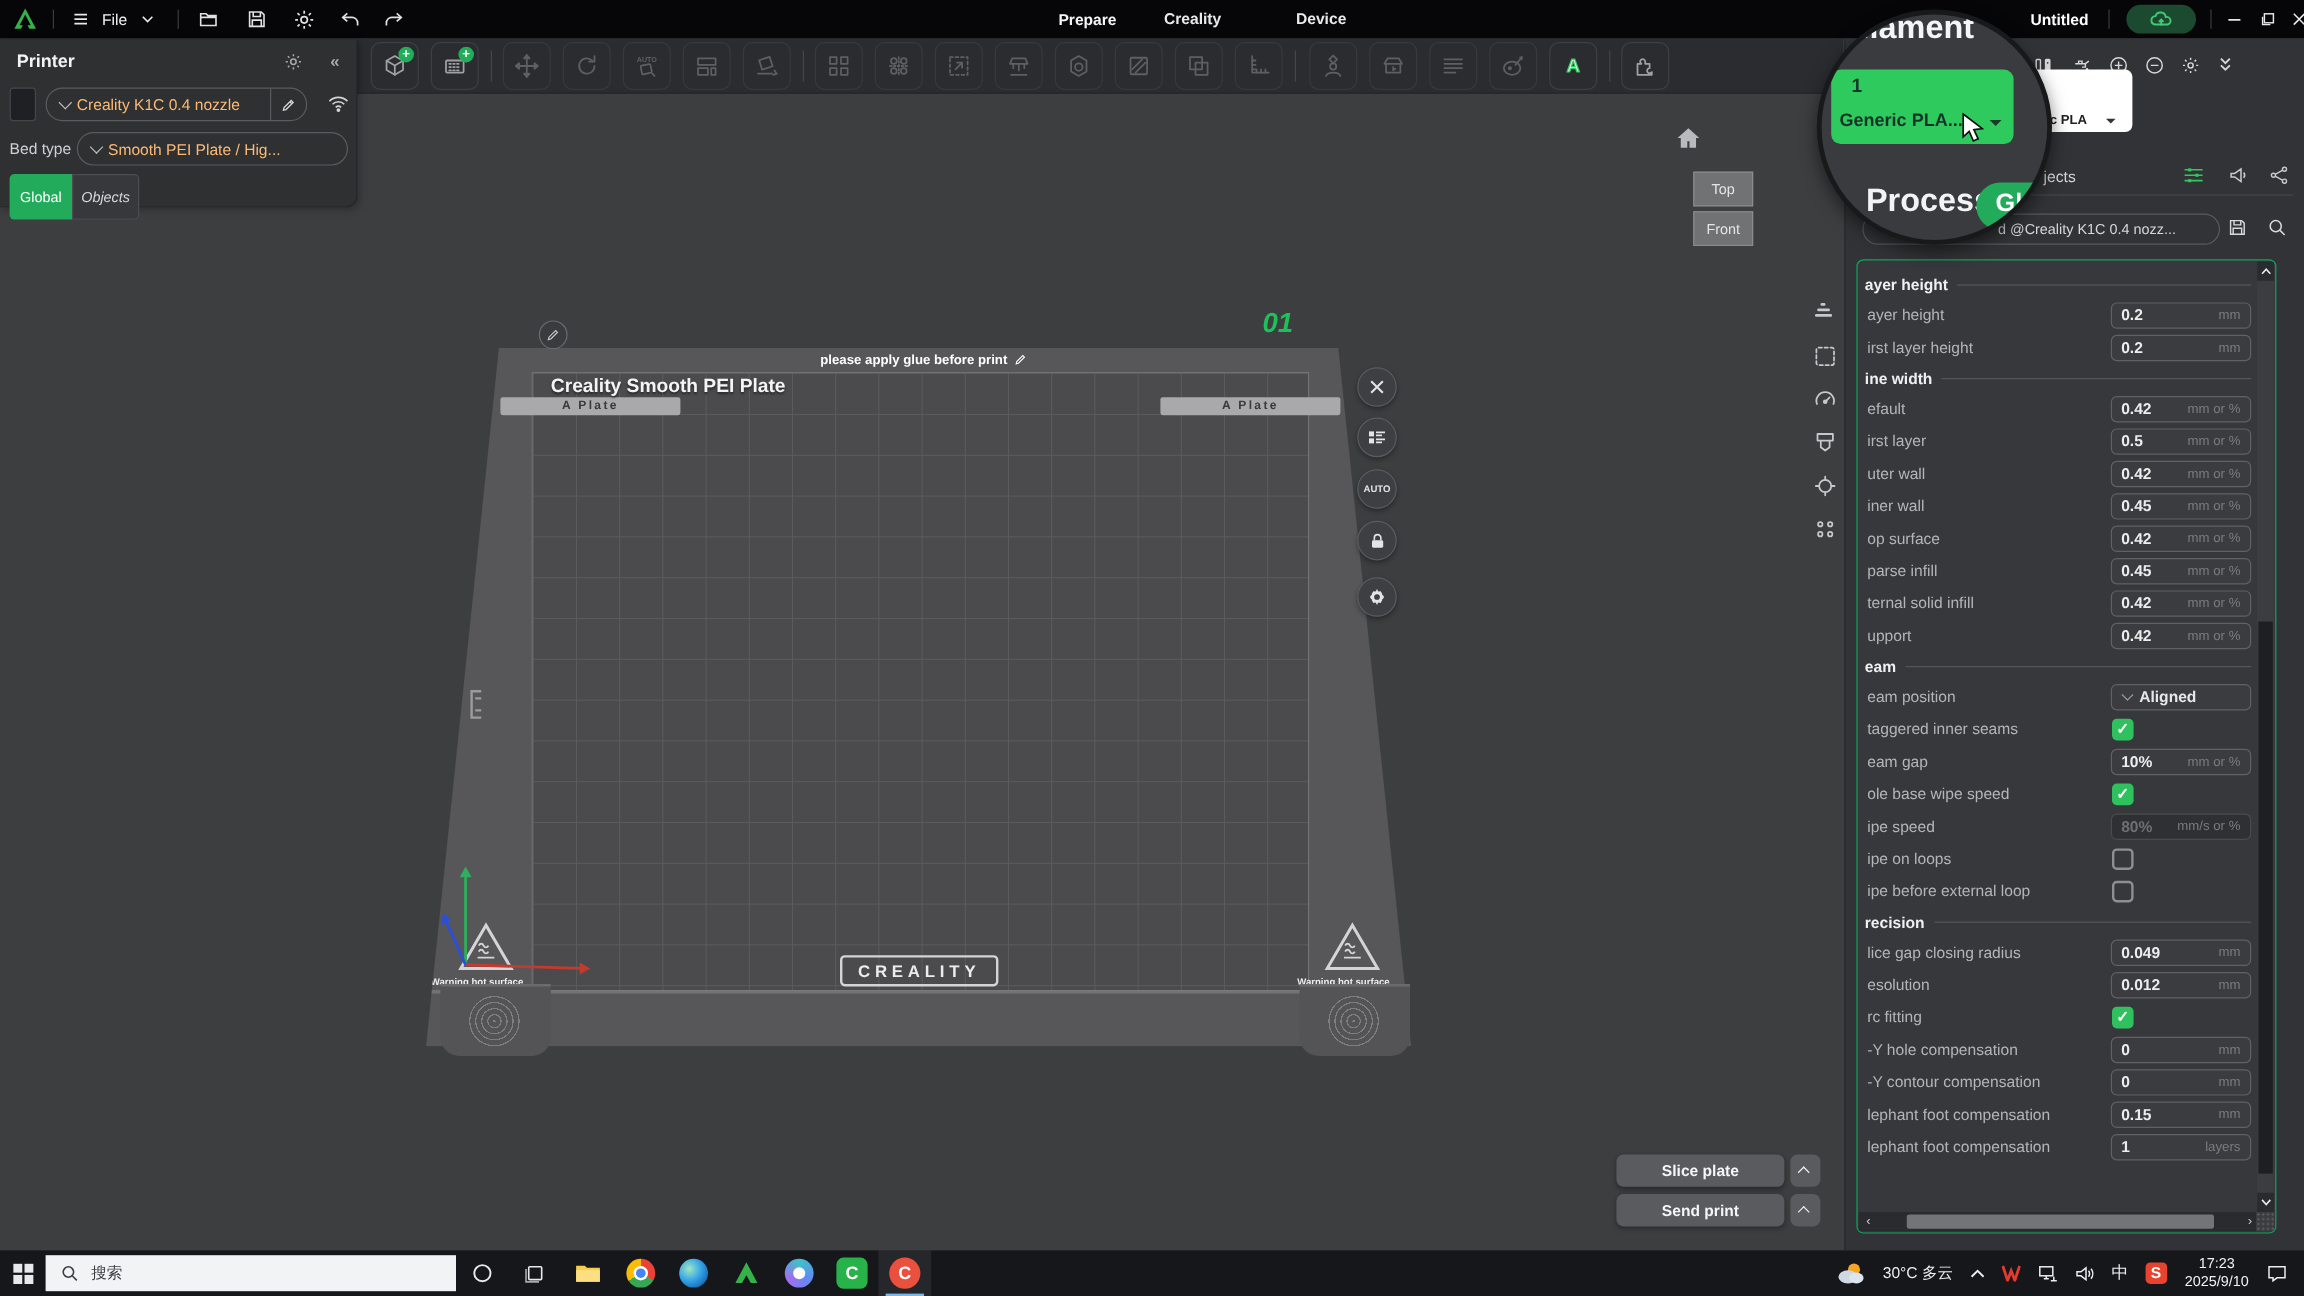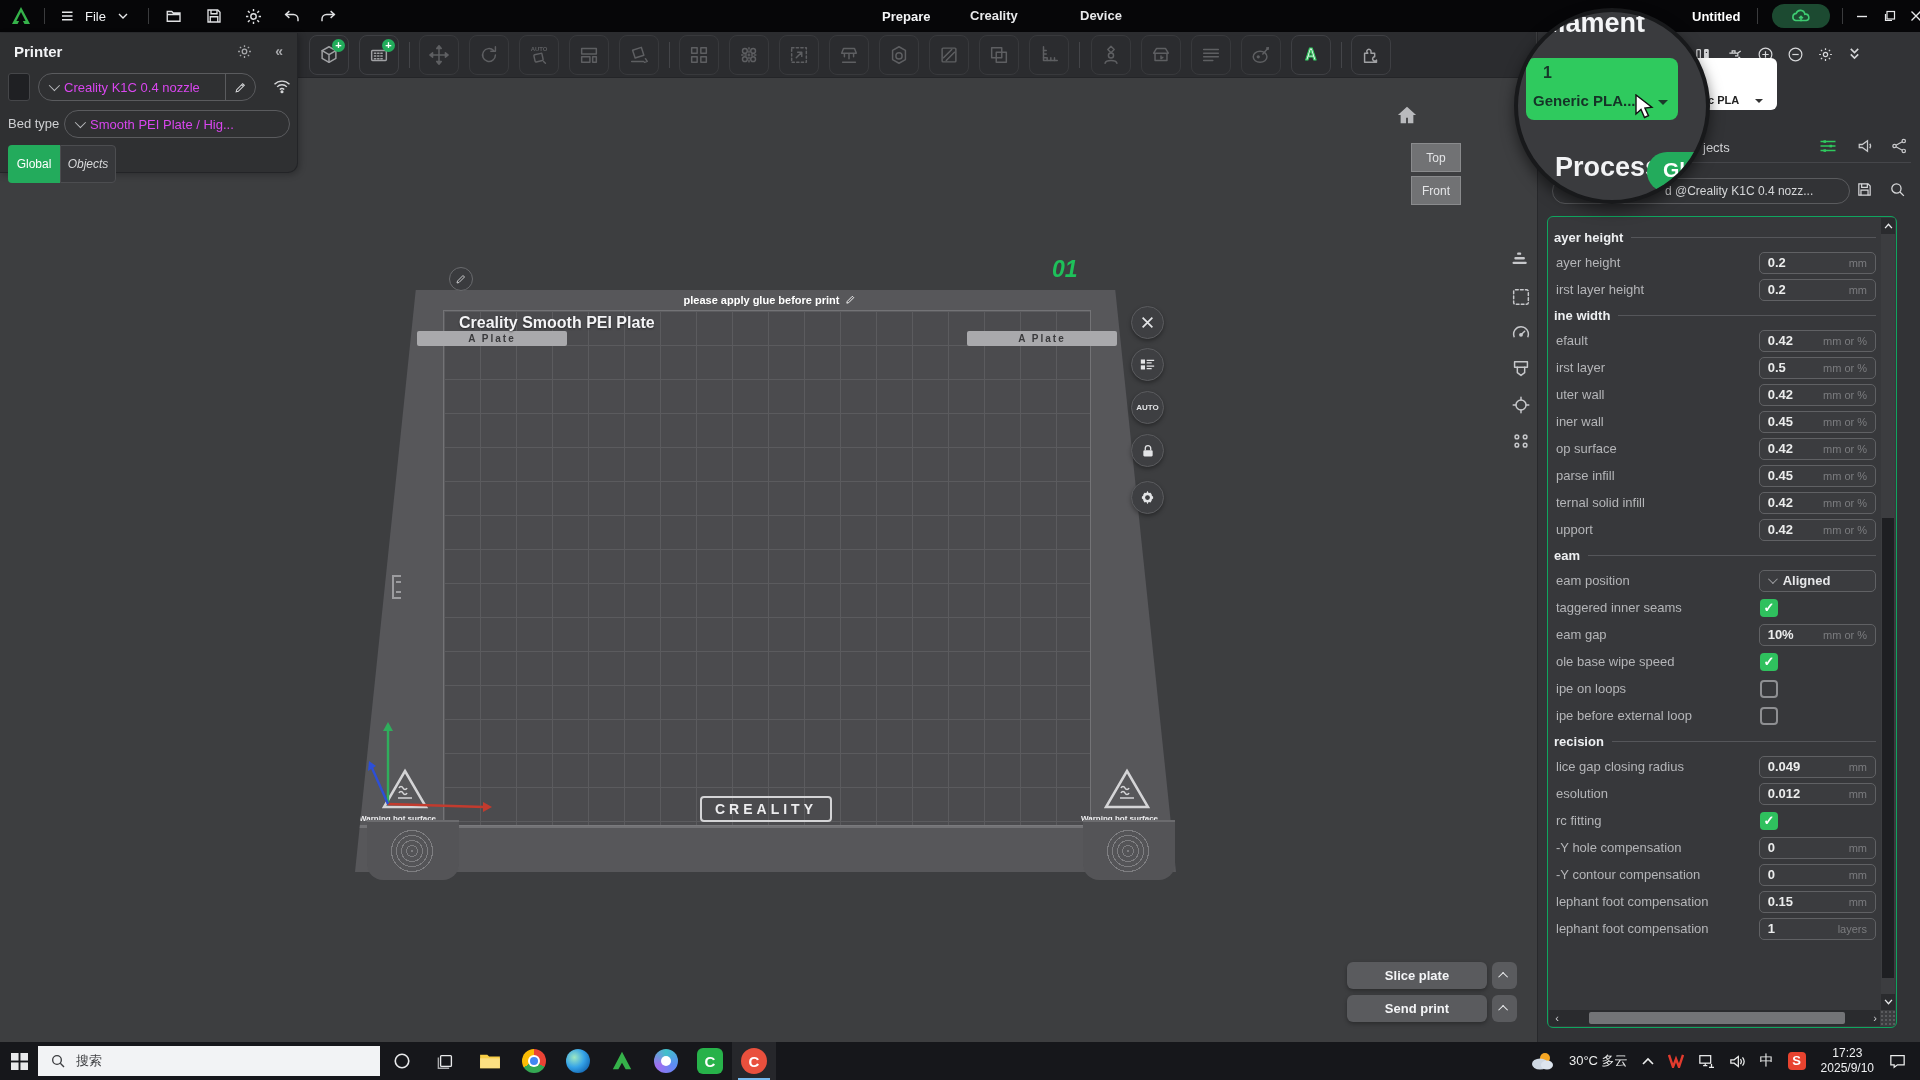--- a/index.html
+++ b/index.html
@@ -33,21 +33,21 @@
   .tdiv { position:absolute; top:10px; width:1px; height:26px; background:#444549; }
   .badge { position:absolute; right:3px; top:3px; width:13px; height:13px; border-radius:50%; background:#22ad5b; color:#fff;
            font-size:11px; line-height:12px; text-align:center; font-weight:bold; }
 
   
   #printer-panel { position:absolute; left:0; top:33px; width:298px; height:140px; background:#2f3032;
                    border-right:1px solid #232427; border-bottom:1px solid #232427; border-radius:0 0 10px 0; box-shadow:2px 2px 6px rgba(0,0,0,.25); }
   #printer-title { position:absolute; left:14px; top:10px; font-size:15px; font-weight:bold; color:#f2f3f5; }
   .ppico { position:absolute; top:10px; color:#a8a9ac; }
   #printer-thumb { position:absolute; left:8px; top:40px; width:22px; height:28px; background:#1f2023; border-radius:3px; border:1px solid #454649; }
-  .pp-drop { position:absolute; height:28px; border:1px solid #5a5b5e; border-radius:14px; display:flex; align-items:center; gap:7px; padding:0 10px; color:#d946ef; }
+  .pp-drop { position:absolute; height:28px; border:1px solid #5a5b5e; border-radius:14px; display:flex; align-items:center; gap:7px; padding:0 10px; color:#fdba74; }
   .chev { width:8px; height:8px; border-right:1.6px solid #b9babd; border-bottom:1.6px solid #b9babd; transform:rotate(45deg) translateY(-2px); flex:none; }
   #pencil-box { position:absolute; right:0px; top:0px; width:30px; height:26px; border-left:1px solid #5a5b5e; display:flex; align-items:center; justify-content:center; color:#d5d6d8; }
   #bed-label { position:absolute; left:8px; top:83px; color:#cfd0d3; }
   .seg { position:absolute; top:112px; height:38px; border-radius:4px; font-size:12px; display:flex; align-items:center; justify-content:center; }
 
   
   #plate { position:absolute; left:355px; top:290px; width:821px; height:582px;
            background:#57575a; clip-path:polygon(7.4% 0, 92.6% 0, 100% 100%, 0 100%); }
   #plate-grid { position:absolute; left:88px; top:20px; width:648px; height:516px; background:#4b4b4e;
                 border:1px solid #737376;
@@ -721,20 +721,27 @@
           <div class="prow">
             <div class="plabel">eam gap</div>
             <div class="pinput">
               <span class="val">10%</span>
               <span class="unit">mm or %</span>
             </div>
           </div>
           <div class="prow">
             <div class="plabel">ole base wipe speed</div>
             <div class="pcheck on">✓</div>
+          </div>
+          <div class="prow">
+            <div class="plabel">ipe speed</div>
+            <div class="pinput disabled">
+              <span class="val">80%</span>
+              <span class="unit">mm/s or %</span>
+            </div>
           </div>
           <div class="prow">
             <div class="plabel">ipe on loops</div>
             <div class="pcheck off"></div>
           </div>
           <div class="prow">
             <div class="plabel">ipe before external loop</div>
             <div class="pcheck off"></div>
           </div>
           <div class="sec-h">

